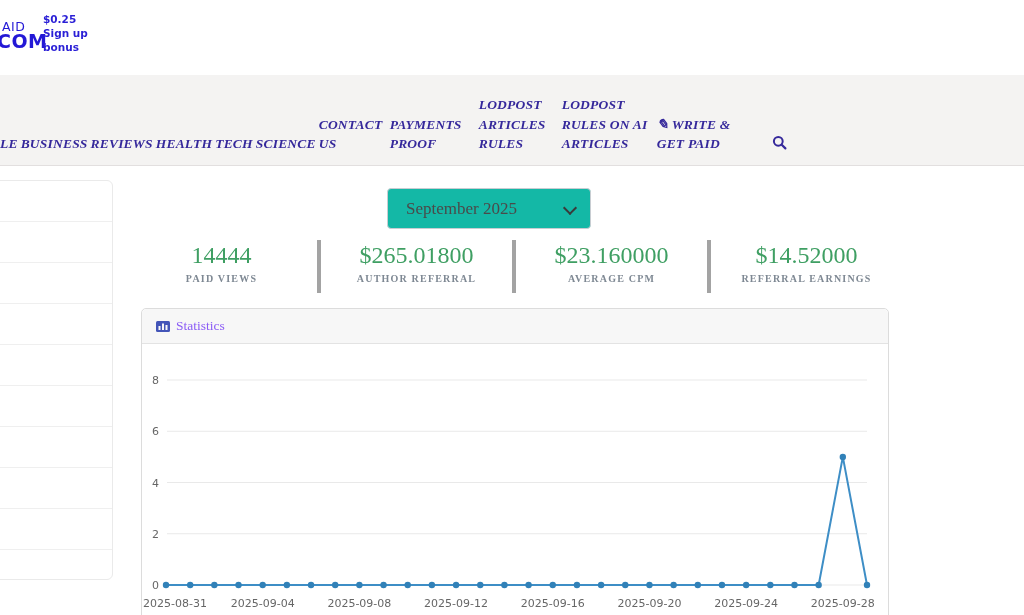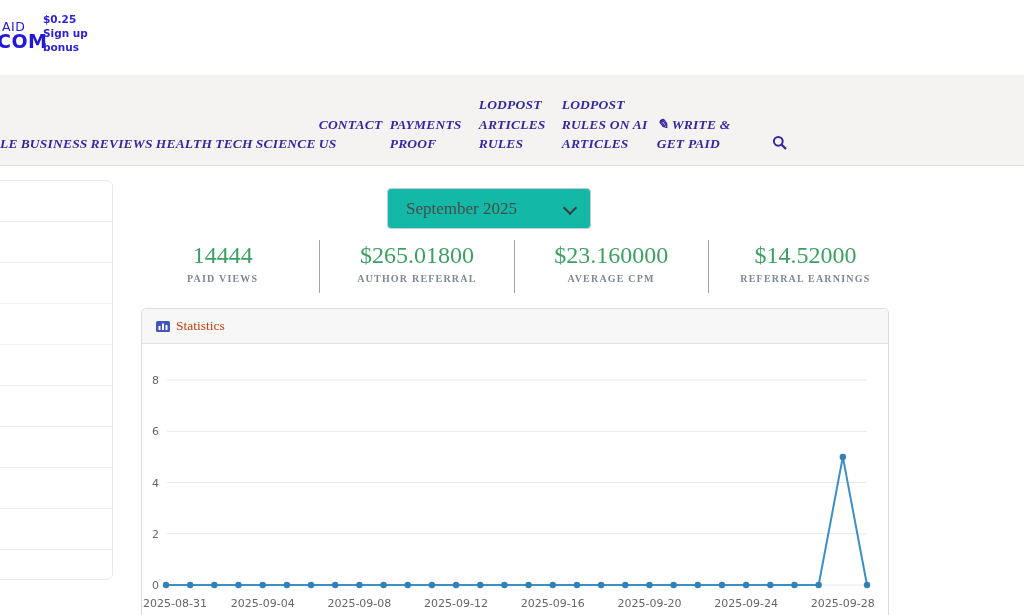--- a/index.html
+++ b/index.html
@@ -40,30 +40,30 @@
   
   .month-select{position:absolute;left:387px;top:188px;width:204px;height:41px;background:#14b8a6;
                 border:1px solid #c8cdd2;border-radius:4px;box-sizing:border-box;cursor:pointer;}
   .month-value{position:absolute;left:18px;top:0;line-height:39px;font-size:17px;color:#4a4a4a;}
   .chevron{position:absolute;right:15px;top:14px;width:8px;height:8px;border-right:2px solid #3a3a3a;
            border-bottom:2px solid #3a3a3a;transform:rotate(45deg);}
 
   
   .stats-row{position:absolute;left:126px;top:240px;width:776px;height:53px;display:flex;}
   .stat{flex:1;text-align:center;box-sizing:border-box;padding-top:1px;}
-  .stat + .stat{border-left:1px solid #a3a3a3;}
+  .stat + .stat{border-left:4px solid #a3a3a3;}
   .stat-value{font-size:24px;line-height:28px;color:#3f9f63;}
   .stat-label{margin-top:4px;font-size:10px;font-weight:700;letter-spacing:1.2px;color:#7e8893;}
 
   
   .panel{position:absolute;left:141px;top:308px;width:748px;height:330px;background:#fff;
          border:1px solid #dcdcdc;border-radius:5px;box-sizing:border-box;}
   .panel-header{height:35px;background:#f7f7f7;border-bottom:1px solid #e3e3e3;border-radius:5px 5px 0 0;
                 display:flex;align-items:center;padding-left:14px;box-sizing:border-box;}
-  .panel-title{font-size:13.5px;color:#c2410c;margin-left:6px;}
+  .panel-title{font-size:13.5px;color:#8b5cf6;margin-left:6px;}
   .chart-wrap{position:absolute;left:0;top:35px;width:746px;height:280px;}
   svg.chart{overflow:visible;}
 </style>
 </head>
 <body>
 
 <div class="viewport">
 
   <div class="topbar">
     <div class="logo">

